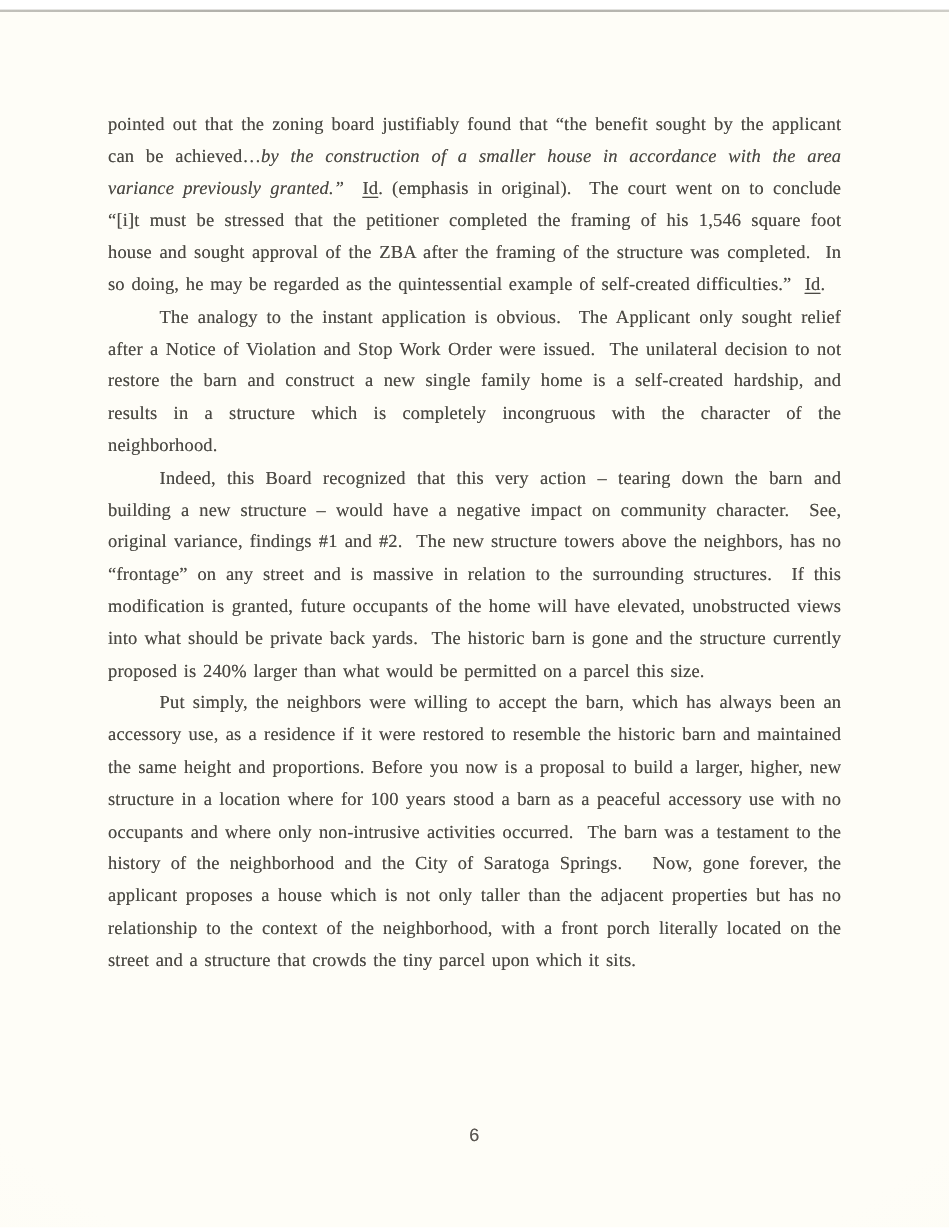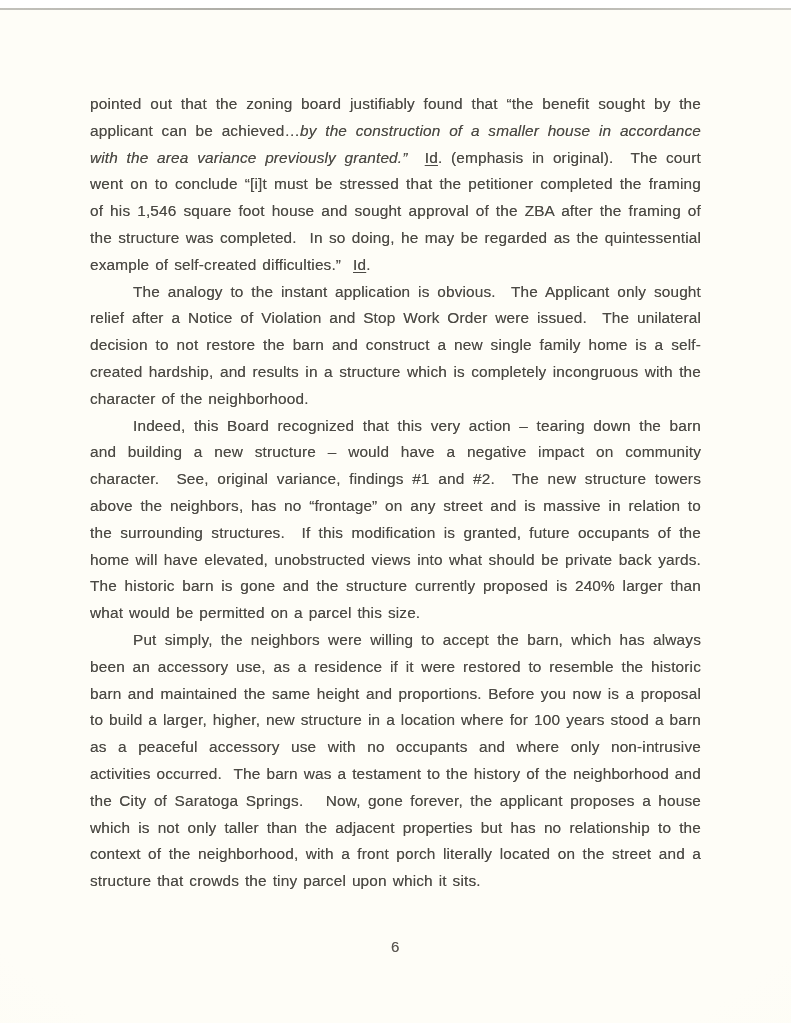--- a/index.html
+++ b/index.html
@@ -40,20 +40,21 @@
     position: absolute;
     left: 90px;
     top: 81px; 
     width: 611px;
     color: #4b4944;
     font-size: 15.4px;
     line-height: 26.8px;
     letter-spacing: 0.15px;
     word-spacing: 1.5px;
     text-shadow: 0 0 0.5px rgba(75, 73, 68, 0.65);
+    font-family: Liberation Serif, serif;
   }
   .text-block p {
     margin: 0;
     text-align: justify;
     white-space: pre-wrap;
   }
   .text-block p.indent {
     text-indent: 43px;
   }
   .seg-italic { font-style: italic; }

